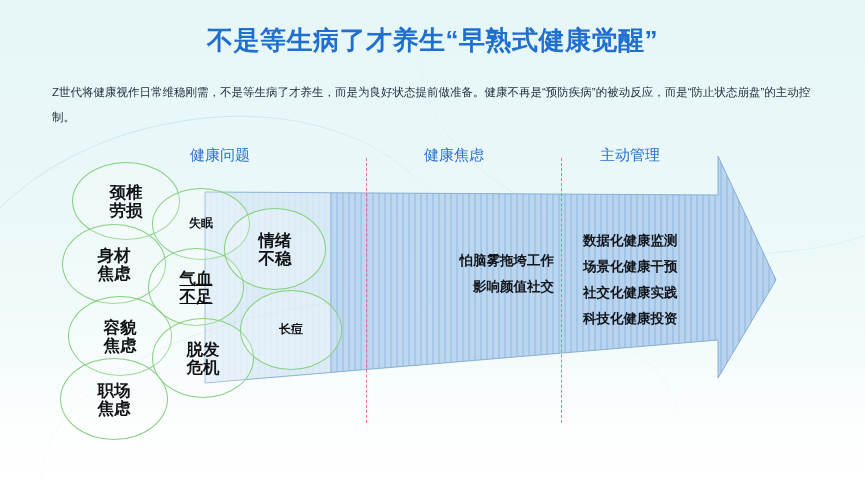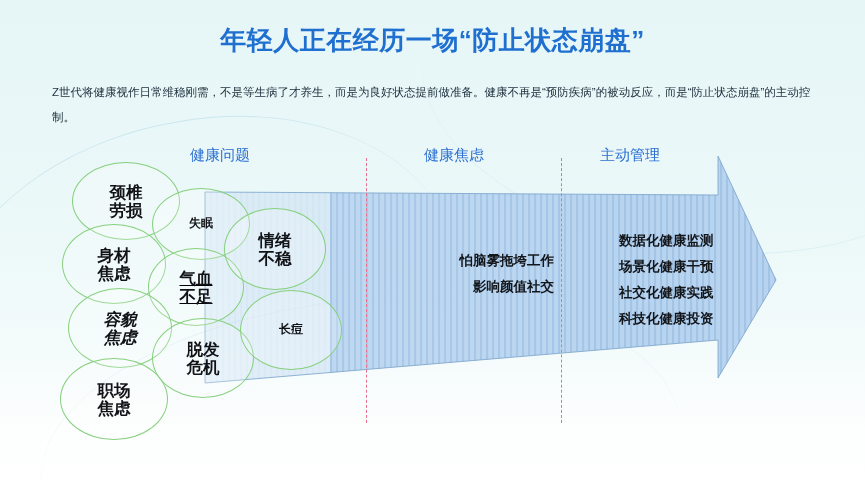--- a/index.html
+++ b/index.html
@@ -171,33 +171,32 @@
     left: 583px;
     top: 88px;
     width: 150px;
   }
   #manage-list .line {
     font-size: 13.5px;
     font-weight: bold;
     color: #13161b;
     line-height: 1.92;
     white-space: nowrap;
-    padding-left: 36px;
   }
 </style>
 </head>
 <body>
 
 <div id="slide">
 
   <div class="swoosh swoosh-1"></div>
   <div class="swoosh swoosh-2"></div>
   <div class="swoosh swoosh-3"></div>
 
-  <div id="title">年轻人正在经历一场“防止状态崩盘”</div>
+  <div id="title">不是等生病了才养生“早熟式健康觉醒”</div>
   <div id="subtitle">Z世代将健康视作日常维稳刚需，不是等生病了才养生，而是为良好状态提前做准备。健康不再是“预防疾病”的被动反应，而是“防止状态崩盘”的主动控制。</div>
 
   <div id="stage">
 
     <svg id="funnel-svg" viewBox="0 0 865 300" preserveAspectRatio="none">
       <defs>
         <pattern id="stripes" width="6" height="6" patternUnits="userSpaceOnUse">
           <rect width="6" height="6" fill="#b9d4ef"></rect>
           <rect width="2.1" height="6" fill="#9ec2e6"></rect>
         </pattern>
@@ -245,21 +244,21 @@
     <div class="bubble" style="left:148px; top:108px; width:96px; height:78px;text-decoration:underline;">
       <span class="btext">气血
 不足</span>
     </div>
 
     <div class="bubble" style="left:224px; top:68px; width:102px; height:82px;">
       <span class="btext">情绪
 不稳</span>
     </div>
 
-    <div class="bubble" style="left:68px; top:148px; width:104px; height:80px;font-style:italic;">
+    <div class="bubble" style="left:68px; top:156px; width:104px; height:80px;">
       <span class="btext">容貌
 焦虑</span>
     </div>
 
     <div class="bubble" style="left:152px; top:178px; width:102px; height:80px;">
       <span class="btext">脱发
 危机</span>
     </div>
 
     <div class="bubble small" style="left:240px; top:150px; width:102px; height:80px;">

